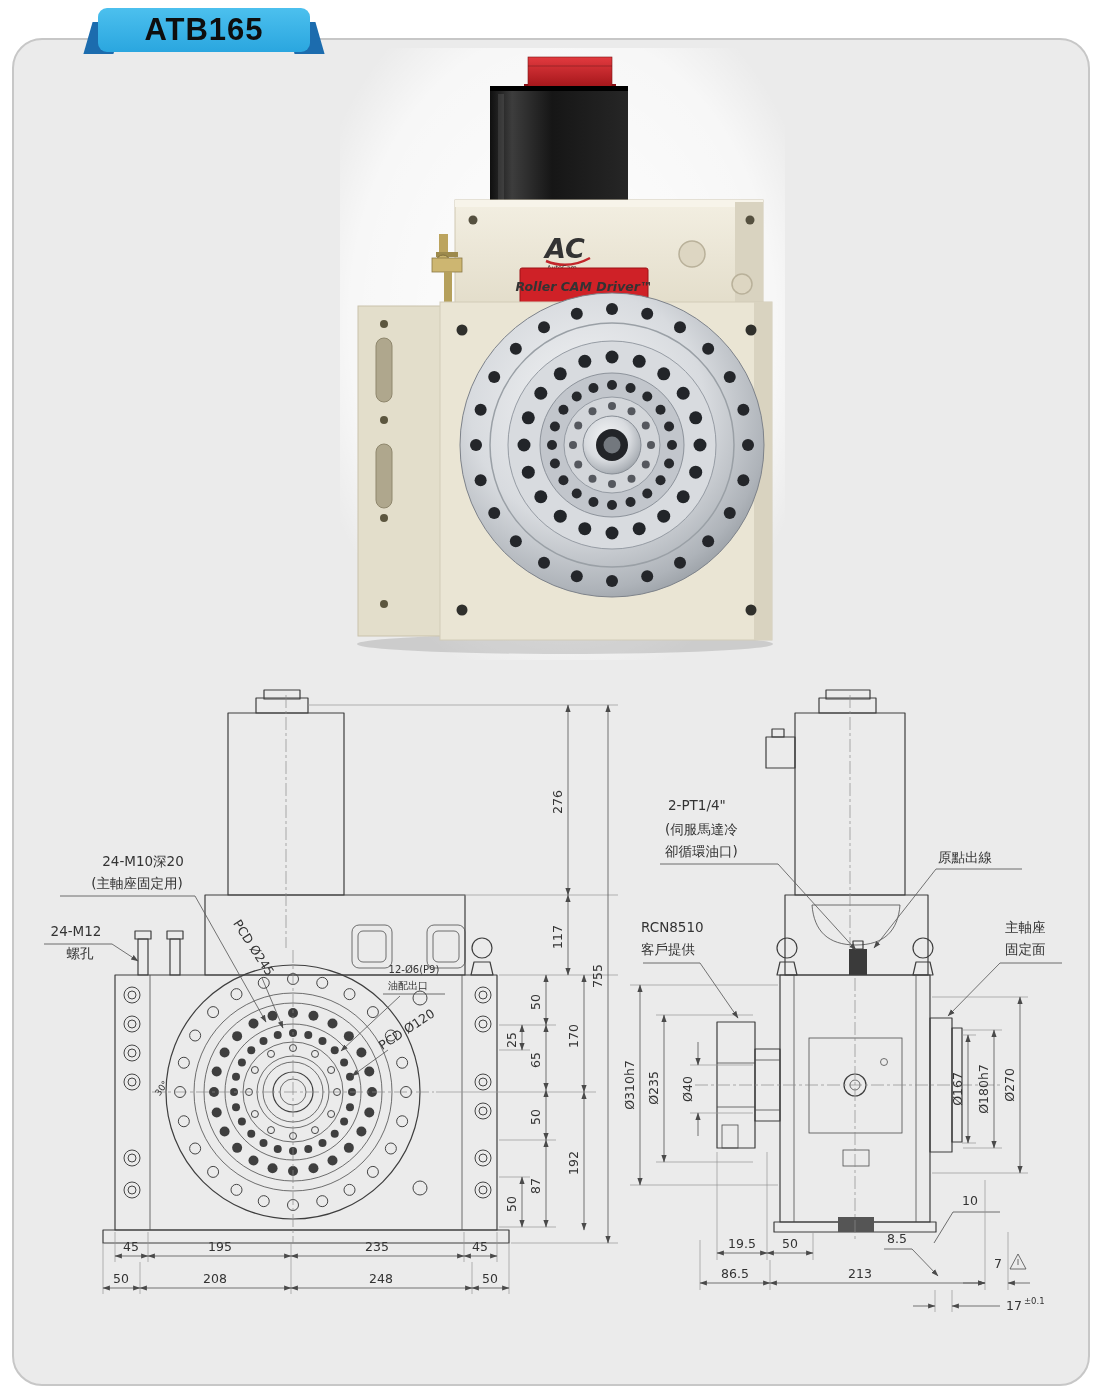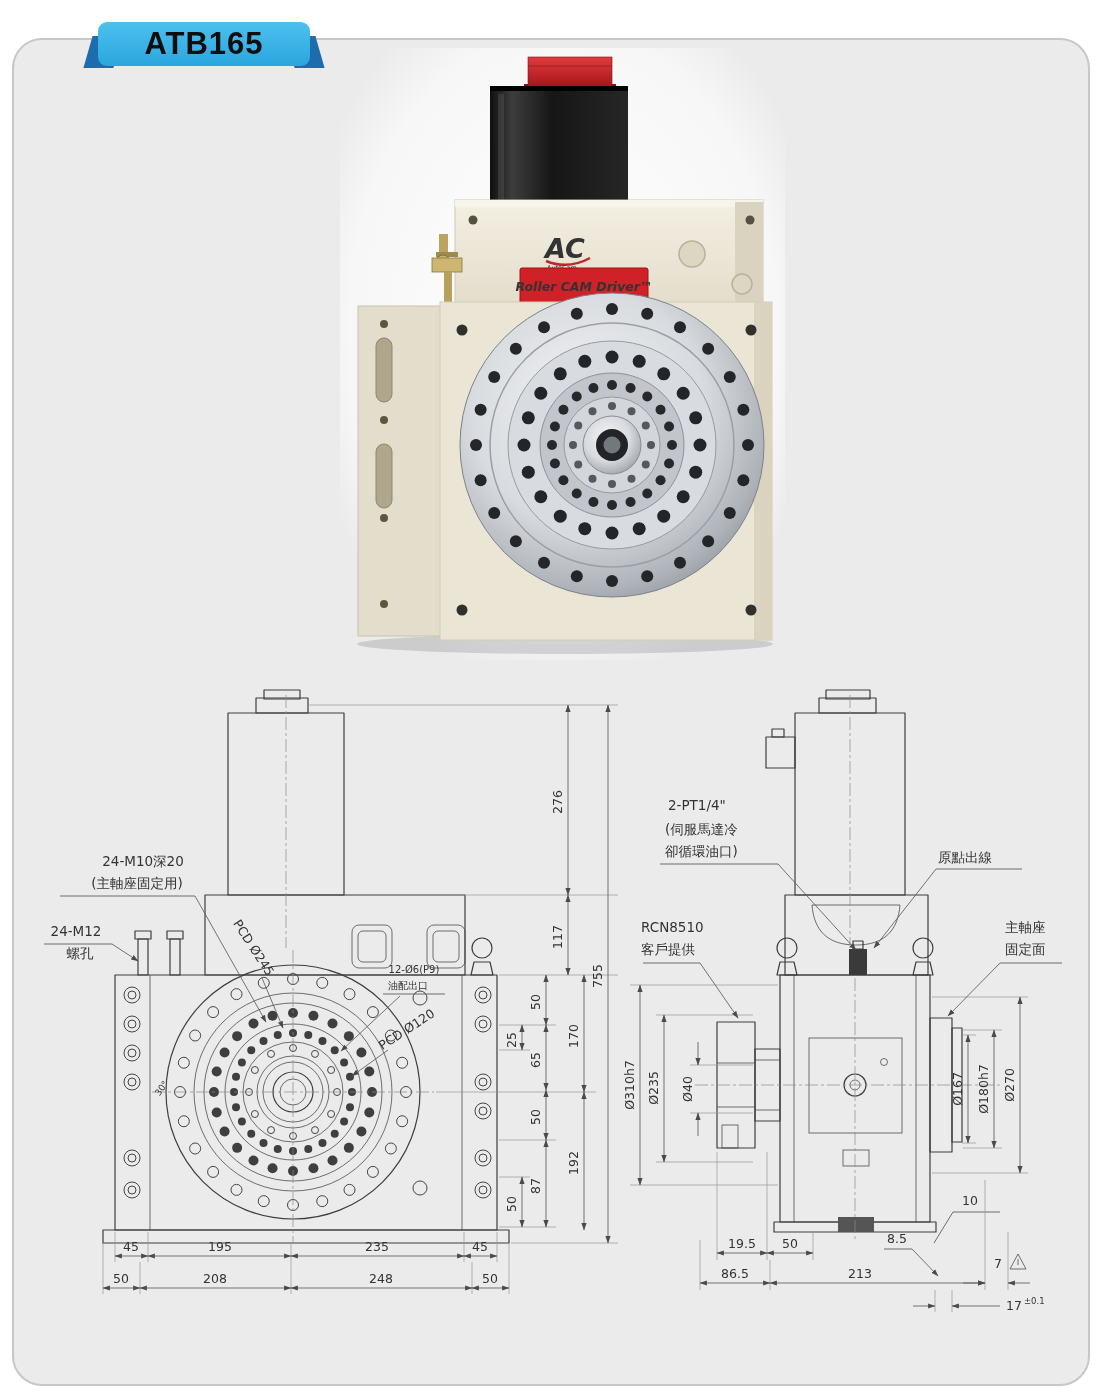--- a/index.html
+++ b/index.html
@@ -1,21 +1,21 @@
 <!DOCTYPE html>
 <html><head>
 <meta charset="utf-8">
 <style>
   html,body{margin:0;padding:0;background:#fff;}
   body{width:1100px;height:1396px;position:relative;overflow:hidden;
        font-family:"Liberation Sans","DejaVu Sans",sans-serif;}
   .panel{position:absolute;left:12px;top:38px;width:1074px;height:1344px;
          background:#ebebeb;border:2px solid #c7c7c7;border-radius:30px;}
   
-  .badge-wrap{position:absolute;left:86px;top:20px;width:236px;height:54px;z-index:5;}
+  .badge-wrap{position:absolute;left:86px;top:6px;width:236px;height:54px;z-index:5;}
   .badge-fold{position:absolute;top:16px;width:30px;height:32px;background:#1c6cae;z-index:1;}
   .badge-fold.l{left:2px;transform:skewX(-16deg);}
   .badge-fold.r{right:2px;transform:skewX(16deg);}
   .badge{position:absolute;left:12px;top:2px;right:12px;bottom:8px;z-index:2;
          background:linear-gradient(180deg,#4cc0ee,#2aa6df);border-radius:9px;
          display:flex;align-items:center;justify-content:center;
          font-weight:bold;font-size:31px;color:#0e0e0e;letter-spacing:1px;}
   svg{position:absolute;}
   #photo{left:340px;top:48px;}
   #draw{left:0;top:0;}

